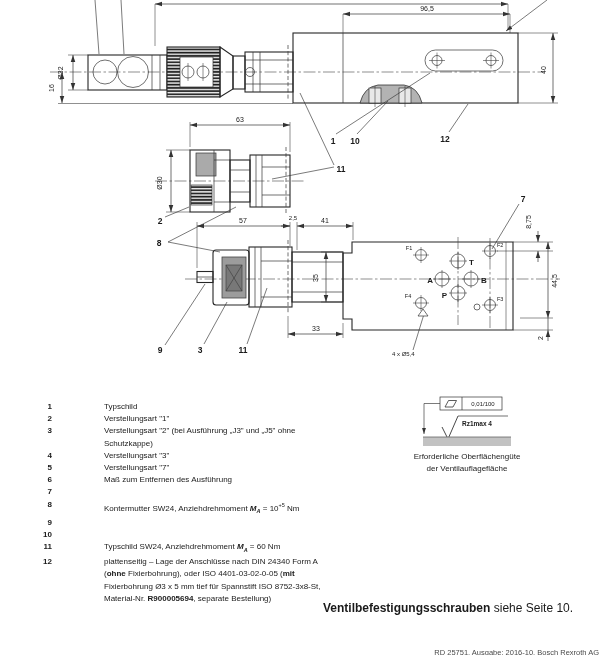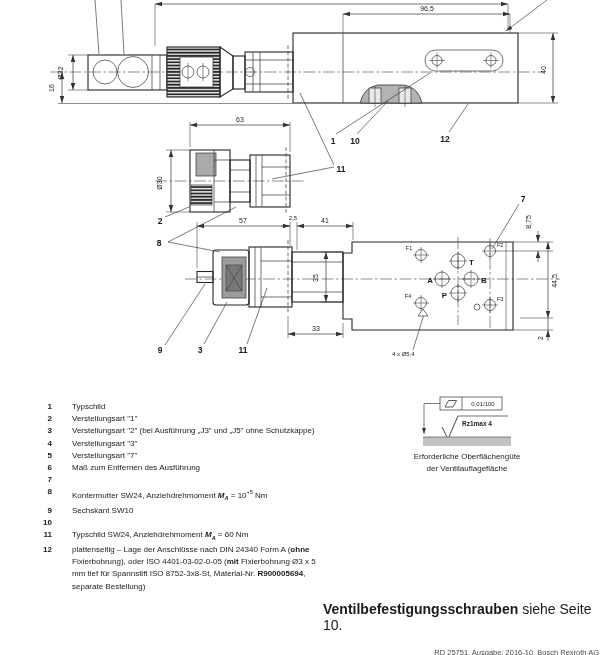--- a/index.html
+++ b/index.html
@@ -15,24 +15,24 @@
   .dim{fill:none;stroke:#333;stroke-width:0.7;}
   .lead{fill:none;stroke:#333;stroke-width:0.65;}
   .dt{font-size:7px;}
   .dts{font-size:6px;}
   .co{font-size:8.5px;font-weight:bold;}
   .pt{font-size:8px;font-weight:bold;}
   .pf{font-size:5.5px;}
   .legend{position:absolute;left:38px;top:401px;width:300px;font-size:8px;line-height:12.2px;}
   .lrow{display:flex;}
   .lnum{width:14px;text-align:right;font-weight:bold;flex:none;margin-right:20px;}
-  .ltxt{width:250px;}
+  .ltxt{width:250px;margin-left:32px;}
   .ltxt sup{font-size:5.5px;}
   .ltxt sub{font-size:5.5px;}
-  .note{position:absolute;left:323px;top:601px;font-size:14px;}
+  .note{position:absolute;left:323px;top:601px;font-size:12px;text-align:right;}
   .note b{font-weight:bold;}
   .footer{position:absolute;right:13px;top:648px;font-size:7.5px;color:#4a4a4a;white-space:nowrap;}
   .caption{font-size:8px;fill:#222;}
 </style>
 </head>
 <body>
 
 <div class="page">
 
 <svg width="612" height="485" viewBox="0 0 612 485">
@@ -344,21 +344,20 @@
       </div>
       <div class="lrow">
         <span class="lnum">7</span>
       </div>
       <div class="lrow">
         <span class="lnum">8</span>
         <span class="ltxt"><span>Kontermutter SW24, Anziehdrehmoment </span><span style="font-weight: bold; font-style: italic;">M</span><sub style="font-weight: bold; font-style: italic;">A</sub><span> = 10</span><sup>+5</sup><span> Nm</span></span>
       </div>
       <div class="lrow">
         <span class="lnum">9</span>
-        <span class="ltxt"><span>Sechskant SW10</span></span>
       </div>
       <div class="lrow">
         <span class="lnum">10</span>
       </div>
       <div class="lrow">
         <span class="lnum">11</span>
         <span class="ltxt"><span>Typschild SW24, Anziehdrehmoment </span><span style="font-weight: bold; font-style: italic;">M</span><sub style="font-weight: bold; font-style: italic;">A</sub><span> = 60 Nm</span></span>
       </div>
       <div class="lrow">
         <span class="lnum">12</span>

